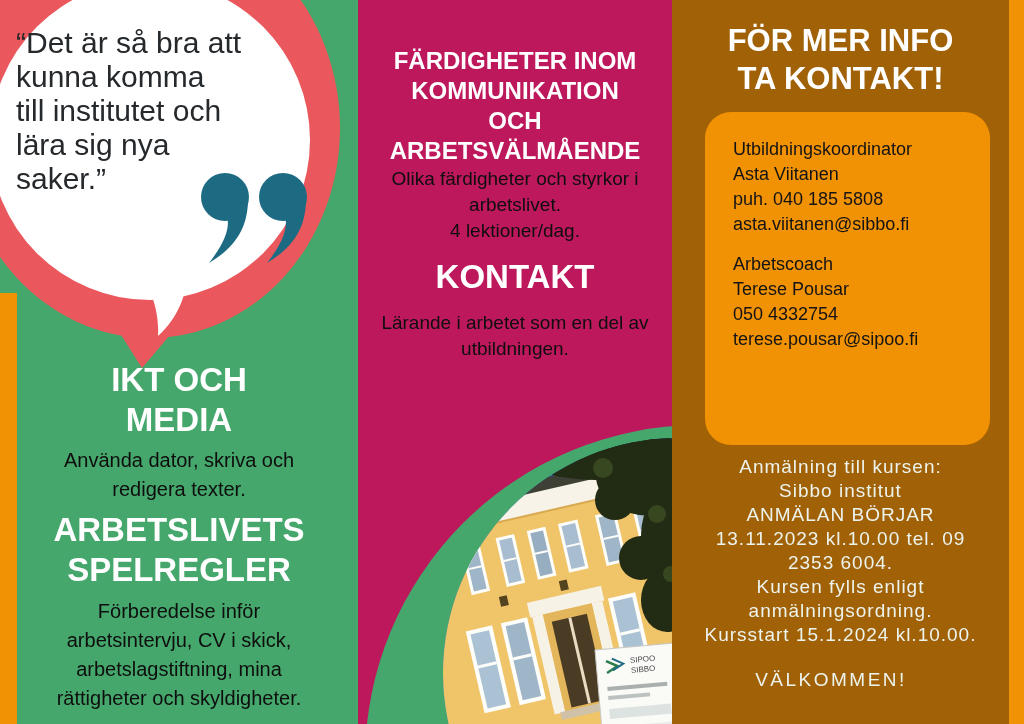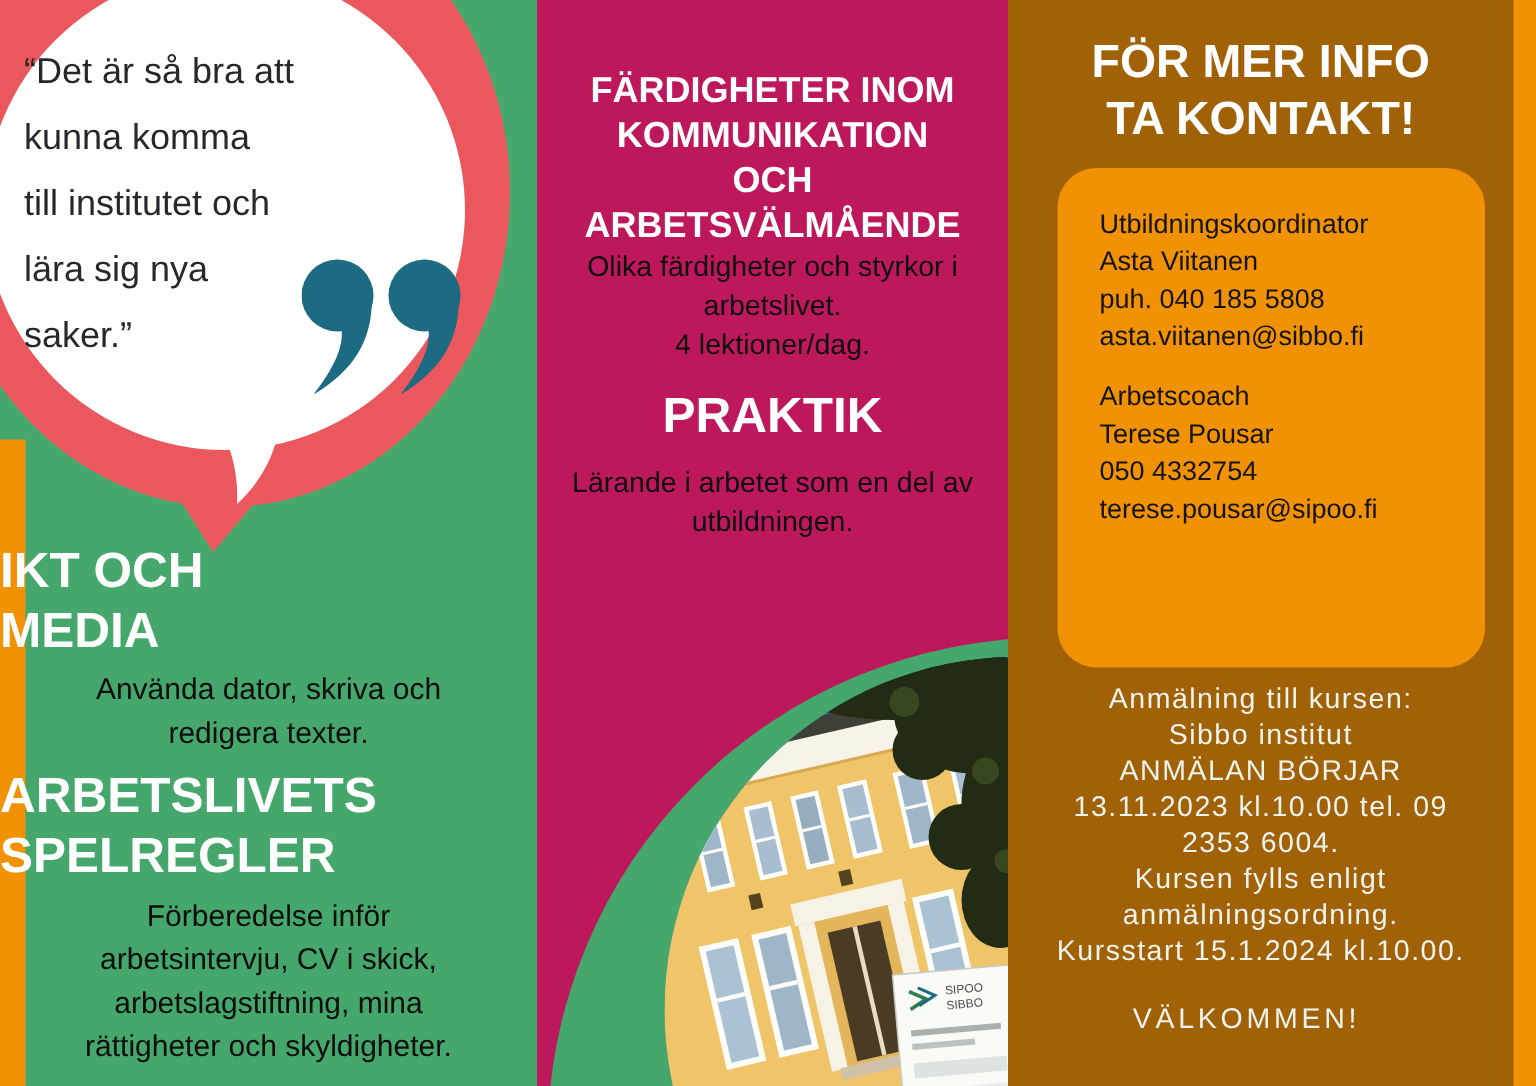--- a/index.html
+++ b/index.html
@@ -7,23 +7,23 @@
         font-family:"Liberation Sans",sans-serif;background:#45a76b;}
   .panel{position:absolute;top:0;height:724px;overflow:hidden;}
   .panel-left{left:0;width:358px;background:#45a76b;}
   .panel-middle{left:358px;width:314px;background:#be185d;}
   .panel-right{left:672px;width:352px;background:#a16207;}
 
   
   .stripe-left{position:absolute;left:0;top:293px;width:17px;height:431px;background:#f19104;}
   .bubble-svg{position:absolute;left:0;top:0;}
   .quote-text{position:absolute;left:16px;top:26px;width:300px;
-      font-size:24px;line-height:44px;color:#26292c;white-space:pre-line;}
+      font-size:30px;line-height:34px;color:#26292c;white-space:pre-line;}
   .quote-marks{position:absolute;left:201px;top:171px;}
-  .lp-title{position:absolute;left:0;width:100%;margin:0;color:#fff;
+  .lp-title{position:absolute;left:0;width:100%;margin:0;text-align:center;color:#fff;
       font-size:33px;line-height:40px;font-weight:bold;white-space:pre-line;}
   .lp-title.t1{top:360px;}
   .lp-title.t2{top:510px;}
   .lp-body{position:absolute;left:9px;width:340px;margin:0;text-align:center;color:#0e0e0e;
       font-size:20px;line-height:29px;white-space:pre-line;}
   .lp-body.b1{top:446px;}
   .lp-body.b2{top:597px;}
 
   
   .mp-heading{position:absolute;top:46px;left:0;width:100%;margin:0;text-align:center;
@@ -97,21 +97,21 @@
   </section>
 
   <section class="panel panel-middle">
     <h2 class="mp-heading">FÄRDIGHETER INOM
 KOMMUNIKATION
 OCH
 ARBETSVÄLMÅENDE</h2>
     <p class="mp-body">Olika färdigheter och styrkor i
 arbetslivet.
 4 lektioner/dag.</p>
-    <h2 class="mp-heading2">PRAKTIK</h2>
+    <h2 class="mp-heading2">KONTAKT</h2>
     <p class="mp-body2">Lärande i arbetet som en del av
 utbildningen.</p>
 
     <div class="green-circle"></div>
 
     <div class="photo-circle">
       <svg width="470" height="470" viewBox="0 0 470 470">
         <defs>
           <linearGradient id="sky" x1="0" y1="0" x2="0.5" y2="1">
             <stop offset="0" stop-color="#1d55b4"></stop>

